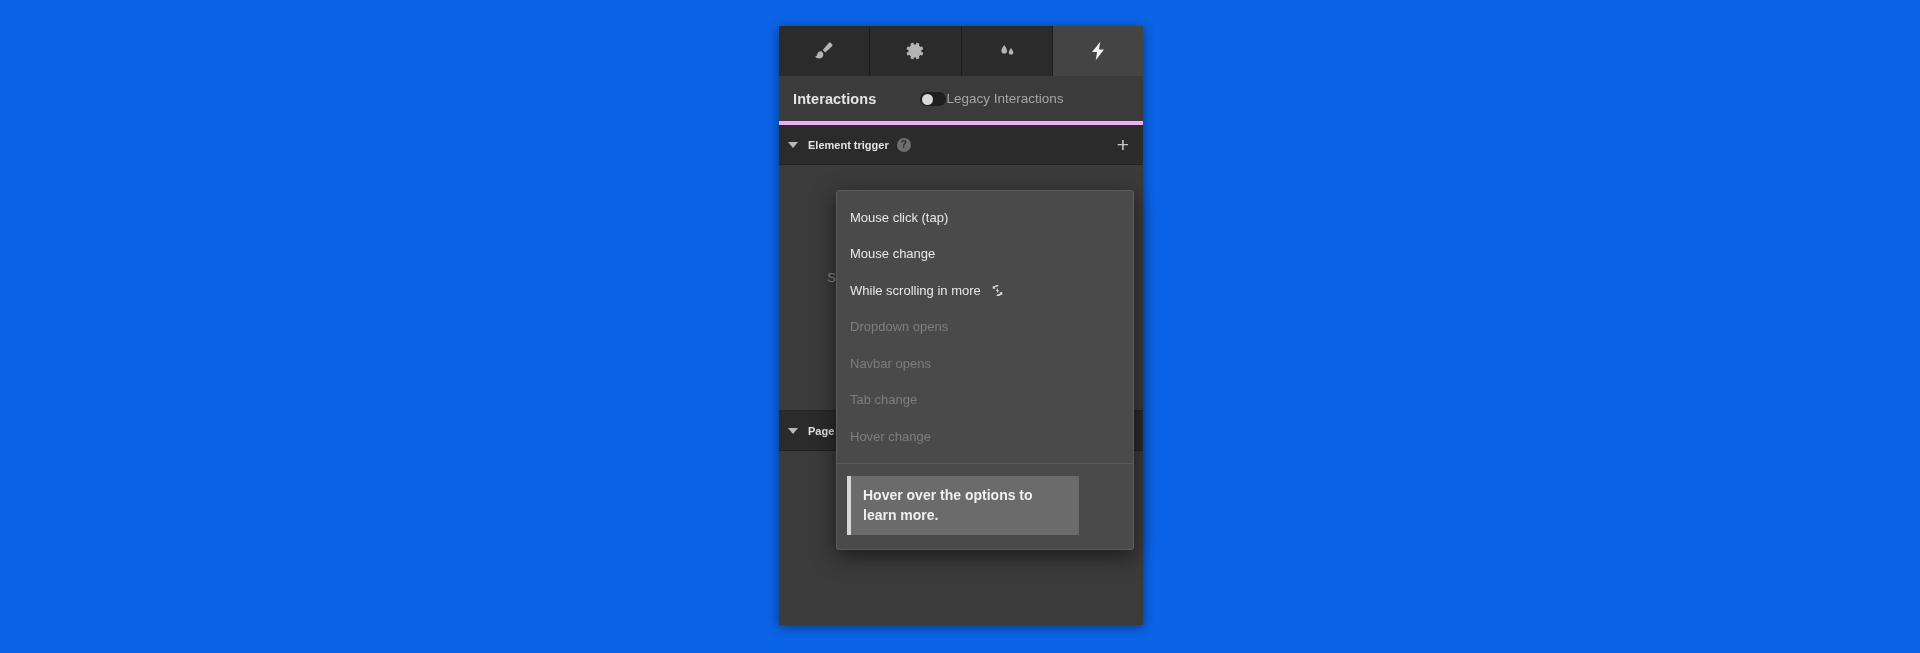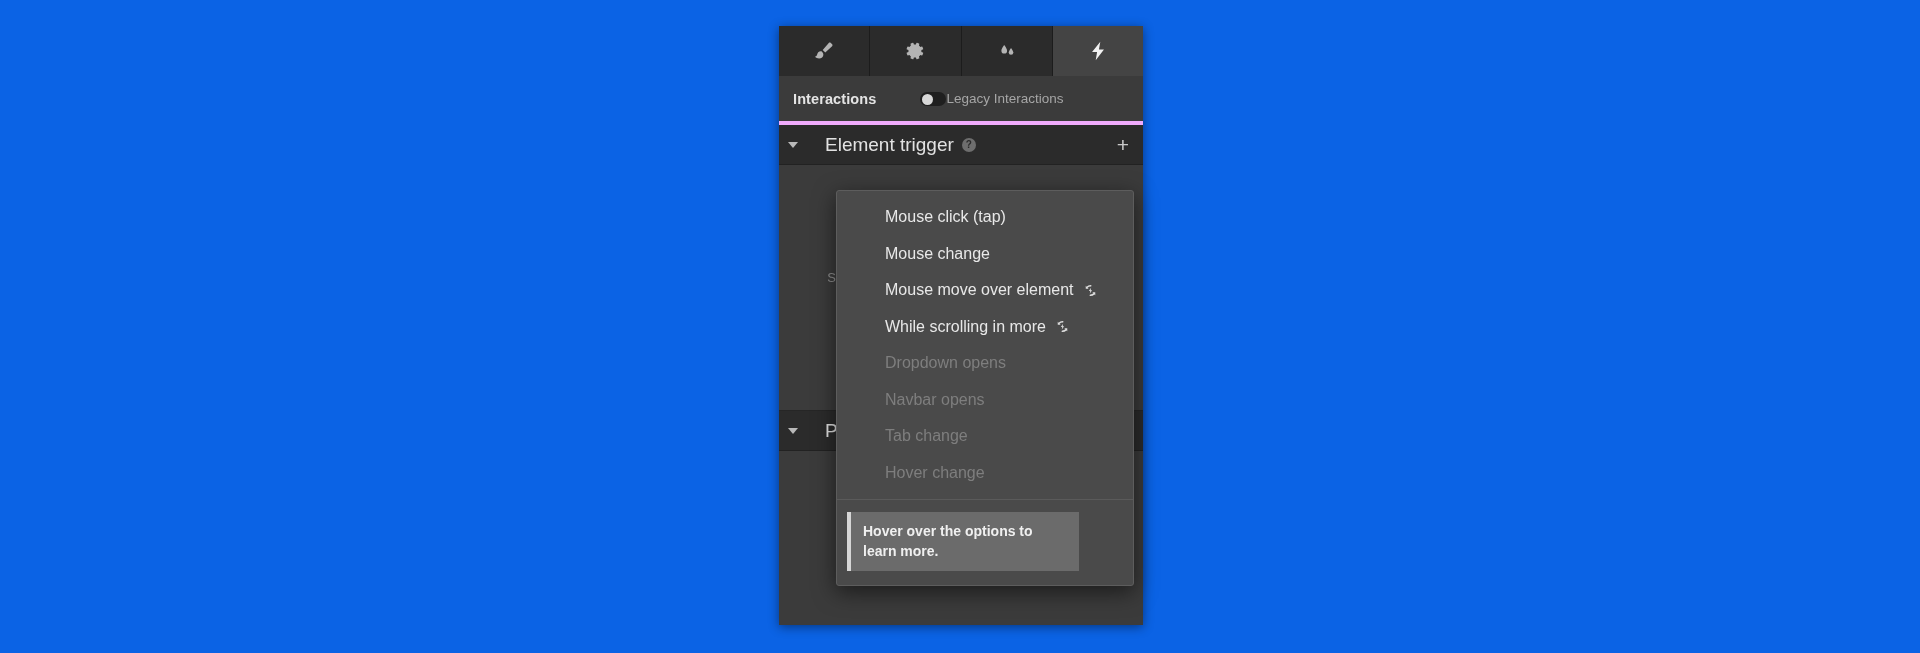--- a/index.html
+++ b/index.html
@@ -78,23 +78,22 @@
     cursor:pointer;
   }
   .caret {
     width:0; height:0; flex:none;
     border-left:5px solid transparent;
     border-right:5px solid transparent;
     border-top:6px solid #b9b9b9;
     margin-right:10px;
   }
   .section-title {
-    color:#e2e2e2; font-size:19px; font-weight:normal;
+    color:#e2e2e2; font-size:11px; font-weight:bold;
     white-space:nowrap;
-    margin-left:17px;
   }
   .help-icon {
     width:14px; height:14px; border-radius:50%;
     background:#6e6e6e; color:#2b2b2b;
     font-size:10px; font-weight:bold;
     display:flex; align-items:center; justify-content:center;
     margin-left:8px; flex:none; cursor:pointer;
   }
   .plus-btn {
     margin-left:auto; color:#c9c9c9; font-size:21px;
@@ -129,24 +128,23 @@
     border-radius:3px;
     box-shadow:0 6px 22px rgba(0,0,0,.55);
     padding:8px 0 0 0;
     z-index:50;
     display:flex; flex-direction:column;
   }
   .menu-item {
     height:36.5px;
     display:flex; align-items:center;
     padding:0 13px;
-    color:#e8e8e8; font-size:16px;
+    color:#e8e8e8; font-size:13px;
     white-space:nowrap;
     cursor:pointer;
-    margin-left:35px;
   }
   .menu-item.disabled { color:#7e7e7e; cursor:default; }
   .menu-item .label { display:inline-block; }
   .live-icon { margin-left:9px; display:inline-flex; align-items:center; }
   .live-icon svg { width:15px; height:15px; display:block; }
   .live-icon svg path, .live-icon svg polygon { fill:#dedede; }
 
   #menu-sep {
     height:1px; background:#5a5a5a;
     margin:8px 0 0 0;
@@ -237,30 +235,20 @@
   <div id="page-body"></div>
 </div>
 
 <div id="dropdown">
   <div id="menu-list">
       <div class="menu-item">
         <span class="label">Mouse click (tap)</span>
       </div>
       <div class="menu-item">
         <span class="label">Mouse change</span>
-      </div>
-      <div class="menu-item">
-        <span class="label">Mouse move over element</span>
-        <span class="live-icon">
-          <svg viewBox="0 0 24 24">
-            <path d="M12 3.2a8.8 8.8 0 0 0-6.3 2.6l-1.3-1.3v4.6h4.6L7.4 7.5A6.9 6.9 0 0 1 12 5.7a6.3 6.3 0 0 1 .9.1l.7-2.2a8.9 8.9 0 0 0-1.6-.4z"></path>
-            <path d="M12 20.8a8.8 8.8 0 0 0 6.3-2.6l1.3 1.3v-4.6h-4.6l1.6 1.6a6.9 6.9 0 0 1-4.6 1.8 6.3 6.3 0 0 1-.9-.1l-.7 2.2a8.9 8.9 0 0 0 1.6.4z"></path>
-            <polygon points="12.9,7.6 9.3,12.6 11.6,12.6 10.9,16.6 14.6,11.4 12.3,11.4"></polygon>
-          </svg>
-        </span>
       </div>
       <div class="menu-item">
         <span class="label">While scrolling in more</span>
         <span class="live-icon">
           <svg viewBox="0 0 24 24">
             <path d="M12 3.2a8.8 8.8 0 0 0-6.3 2.6l-1.3-1.3v4.6h4.6L7.4 7.5A6.9 6.9 0 0 1 12 5.7a6.3 6.3 0 0 1 .9.1l.7-2.2a8.9 8.9 0 0 0-1.6-.4z"></path>
             <path d="M12 20.8a8.8 8.8 0 0 0 6.3-2.6l1.3 1.3v-4.6h-4.6l1.6 1.6a6.9 6.9 0 0 1-4.6 1.8 6.3 6.3 0 0 1-.9-.1l-.7 2.2a8.9 8.9 0 0 0 1.6.4z"></path>
             <polygon points="12.9,7.6 9.3,12.6 11.6,12.6 10.9,16.6 14.6,11.4 12.3,11.4"></polygon>
           </svg>
         </span>

